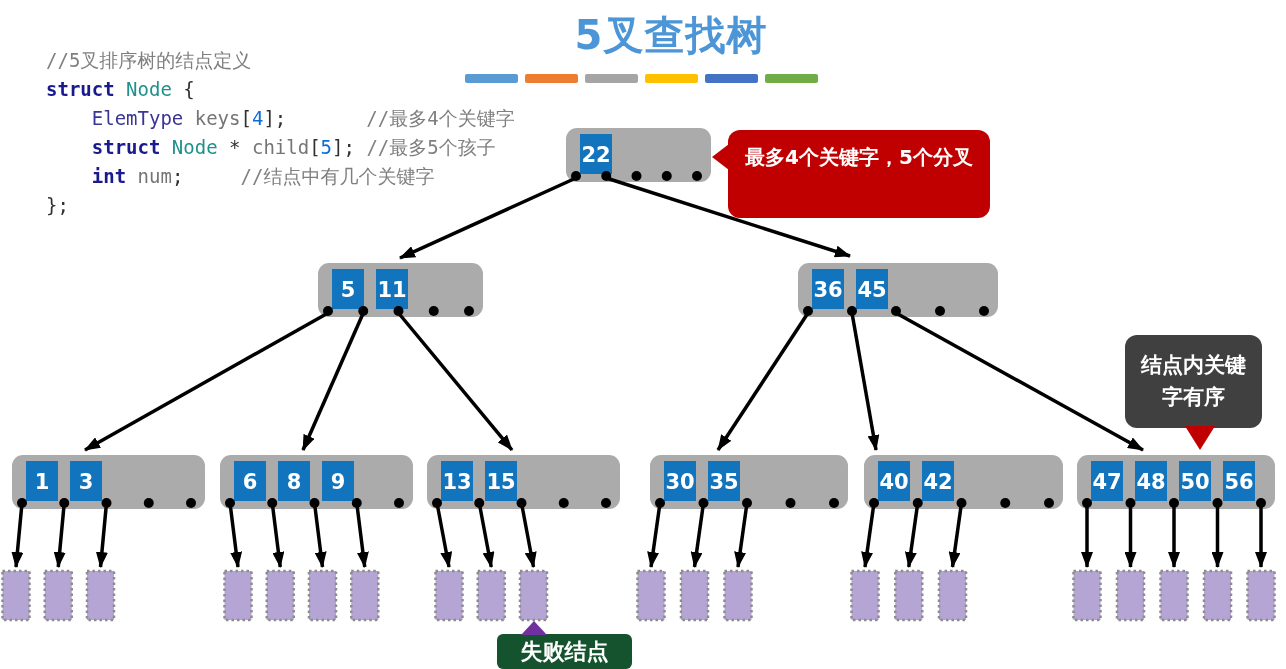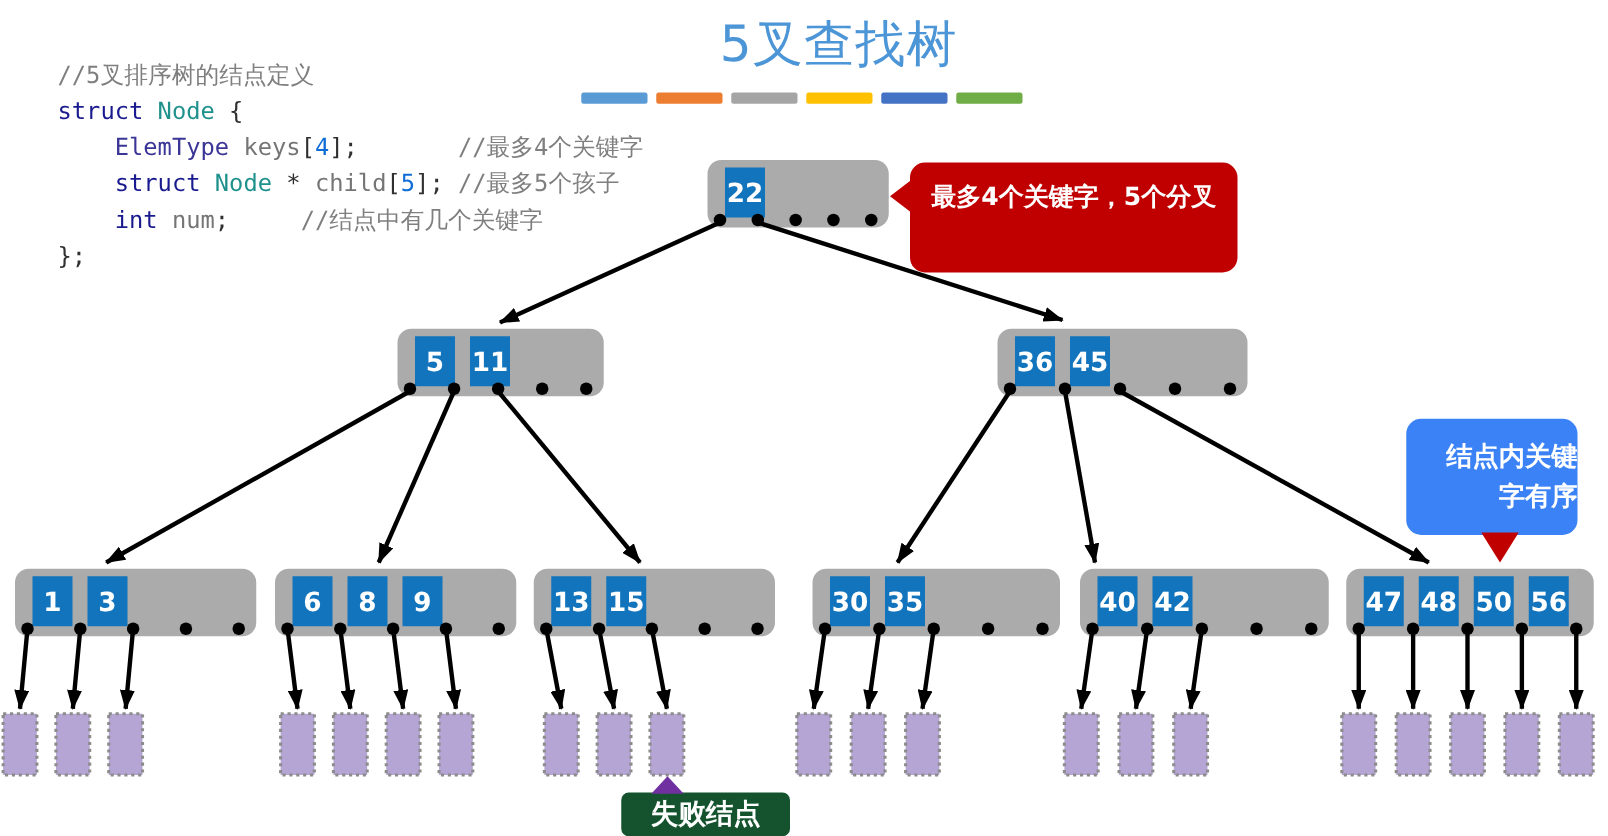--- a/index.html
+++ b/index.html
@@ -4,31 +4,31 @@
 <style>
   html,body{margin:0;padding:0;}
   body{
     width:1286px;height:669px;position:relative;overflow:hidden;
     background:#ffffff;
     font-family:"DejaVu Sans","Liberation Sans",sans-serif;
   }
   
   .title{
     position:absolute;left:471px;top:8px;width:400px;
-    text-align:center;font-size:40px;font-weight:normal;letter-spacing:1px;
+    text-align:center;font-size:40px;font-weight:bold;letter-spacing:1px;
   }
   .dashes{position:absolute;left:465px;top:68px;white-space:nowrap;}
   .dashes span{display:inline-block;width:53px;height:9px;margin-right:7px;border-radius:2px;}
   
   .code{
     position:absolute;left:46px;top:46px;
     font-family:"DejaVu Sans Mono","Liberation Mono",monospace;
     font-size:19px;line-height:29px;white-space:pre;
   }
-  .code .k{font-weight:normal;}
+  .code .k{font-weight:bold;}
   
   svg.tree{position:absolute;left:0;top:0;}
   
   .callout{position:absolute;color:#ffffff;font-weight:bold;text-align:center;border-radius:12px;}
   .callout .tail{position:absolute;width:0;height:0;}
   .co-rule{left:728px;top:130px;width:262px;height:88px;font-size:20px;line-height:33px;padding-top:11px;box-sizing:border-box;}
   .co-rule .tail{left:-16px;top:14px;border-top:13px solid transparent;border-bottom:13px solid transparent;border-right:17px solid;}
   .co-sorted{left:1125px;top:335px;width:137px;height:93px;font-size:21px;line-height:32px;padding-top:14px;box-sizing:border-box;}
   .co-sorted .tail{bottom:-22px;left:60px;border-left:15px solid transparent;border-right:15px solid transparent;border-top:24px solid;}
   .co-fail{left:497px;top:634px;width:135px;height:35px;font-size:22px;line-height:35px;border-radius:6px;}
@@ -193,21 +193,21 @@
     <circle cx="1174" cy="503" r="5" fill="#000000"></circle>
     <circle cx="1217.5" cy="503" r="5" fill="#000000"></circle>
     <circle cx="1261" cy="503" r="5" fill="#000000"></circle>
   </svg>
 
 <div class="callout co-rule" style="background: rgb(192, 0, 0);">
   <div class="tail" style="border-right-color: rgb(192, 0, 0);"></div>
   <div>最多4个关键字，5个分叉</div>
 </div>
 
-<div class="callout co-sorted" style="background: #3b82f6; text-align: right;">
+<div class="callout co-sorted" style="background: #404040;">
   <div class="tail" style="border-top-color: rgb(192, 0, 0);"></div>
   <div>结点内关键</div>
   <div>字有序</div>
 </div>
 
 <div class="callout co-fail" style="background: #14532d;">
   <div class="tail" style="border-bottom-color: rgb(112, 48, 160);"></div>
   <span>失败结点</span>
 </div>
 

